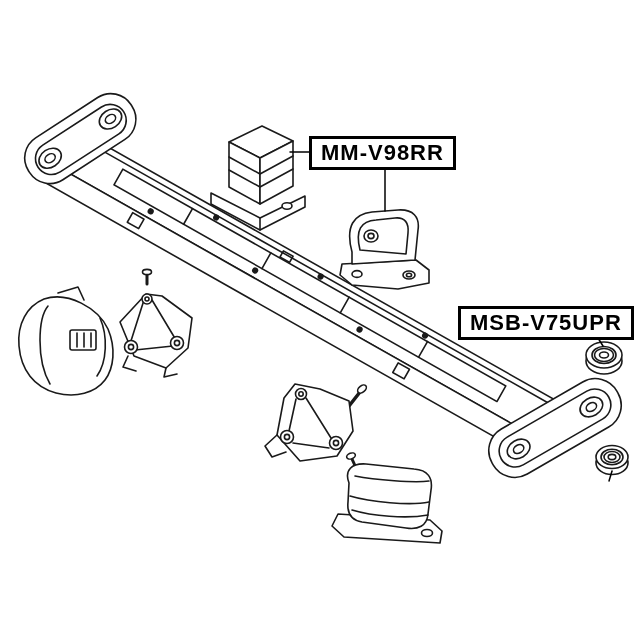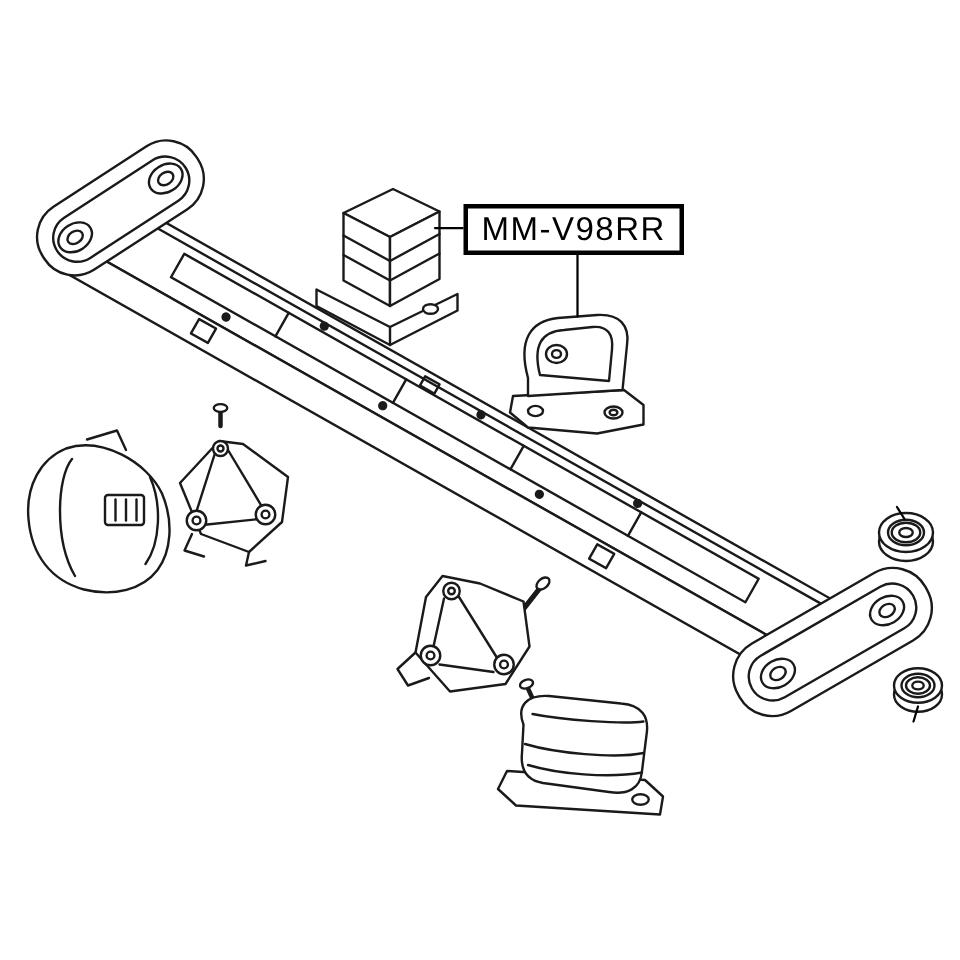--- a/index.html
+++ b/index.html
@@ -13,21 +13,21 @@
     width: 640px; height: 640px;
     background: #ffffff;
     overflow: hidden;
   }
   .stage svg { position: absolute; left: 0; top: 0; }
   .part-label {
     position: absolute;
     border: 3px solid #000000;
     background: #ffffff;
     color: #000000;
-    font-weight: normal;
+    font-weight: bold;
     font-size: 22px;
     line-height: 1;
     padding: 3px 9px;
     letter-spacing: 1px;
     white-space: nowrap;
     cursor: pointer;
   }
 </style>
 </head>
 <body>
@@ -168,14 +168,15 @@
         <line x1="309" y1="152" x2="290" y2="152"></line>
         <line x1="385" y1="168" x2="385" y2="211"></line>
         <line x1="598" y1="338" x2="603" y2="346"></line>
         <line x1="609" y1="481" x2="612" y2="471"></line>
       </g>
     </g>
   </svg>
 
   <div class="part-label" style="left:309px; top:136px;">MM-V98RR</div>
 
+  <div class="part-label" style="left:458px; top:306px;">MSB-V75UPR</div>
 
 </div>
 
 </body></html>

